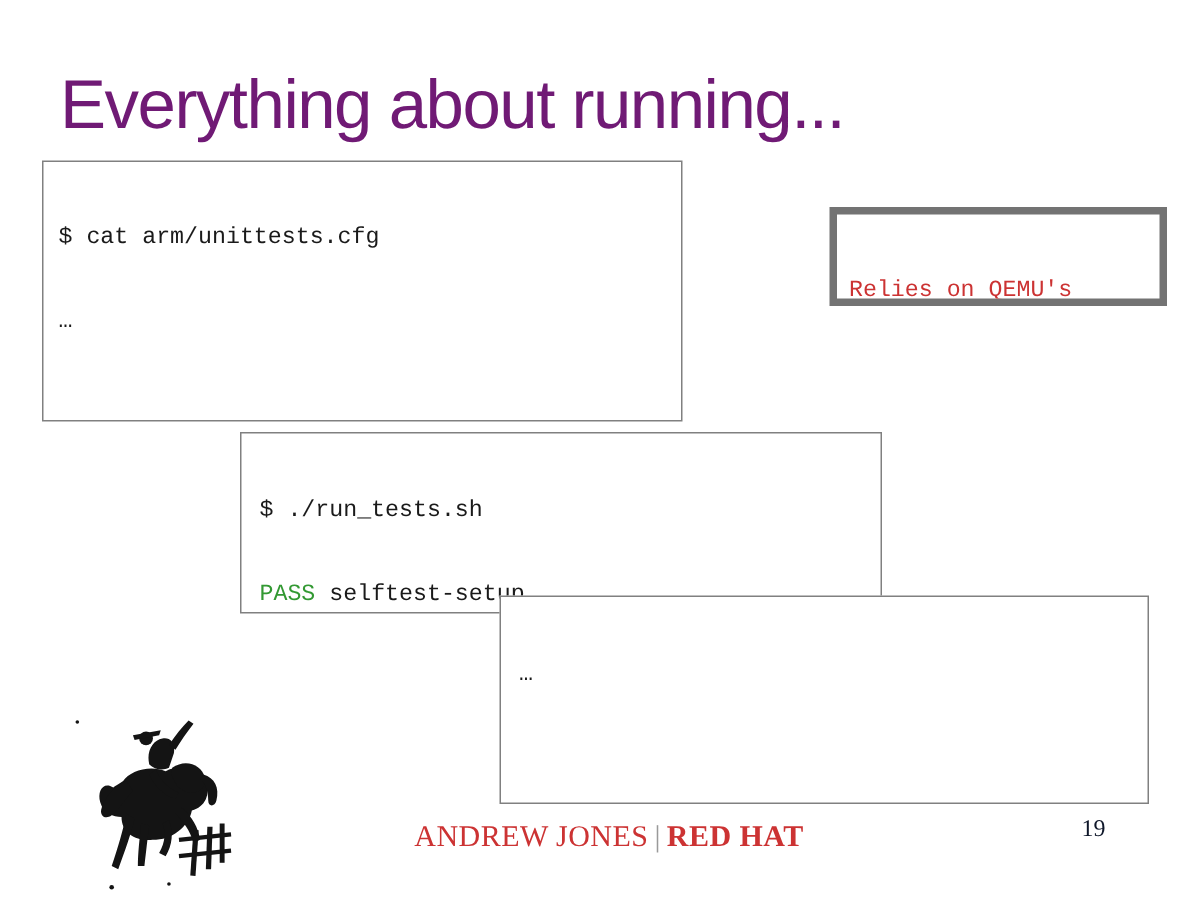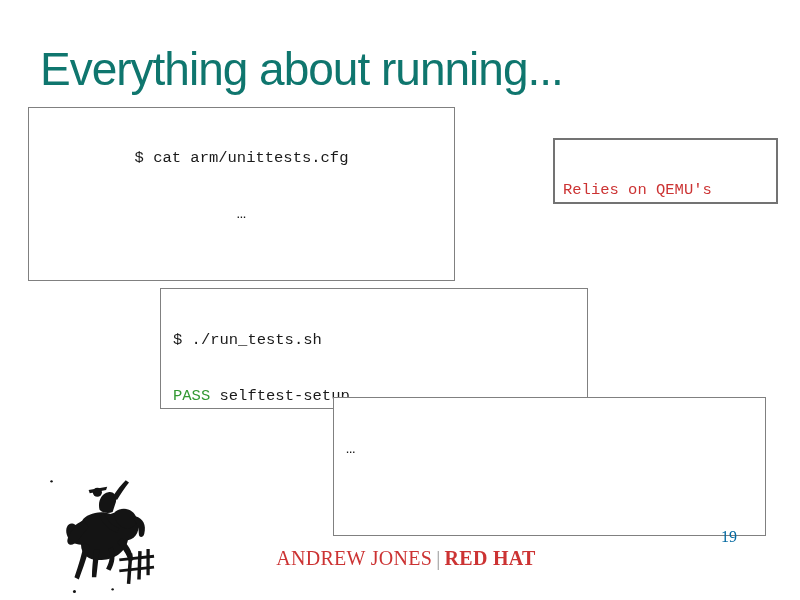--- a/index.html
+++ b/index.html
@@ -10,60 +10,60 @@
     overflow: hidden;
     font-family: "Liberation Sans", sans-serif;
   }
   .slide-title {
     position: absolute;
     left: 40px; top: 42px;
     margin: 0;
     font-size: 46px;
     font-weight: 400;
     letter-spacing: -1px;
-    color: #0f766e;
+    color: #701a75;
     font-family: "Liberation Sans", sans-serif;
     white-space: nowrap;
   }
   .codebox {
     position: absolute;
     box-sizing: border-box;
     background: #ffffff;
     border: 1px solid #808080;
     font-family: "Liberation Mono", "DejaVu Sans Mono", monospace;
     font-size: 15.5px;
     line-height: 18.5px;
     color: #1a1a1a;
     white-space: pre;
     overflow: hidden;
   }
   .code-line { min-height: 18.5px; }
-  #config-box { left: 28px;  top: 107px; width: 427px; height: 174px; padding: 4px 10px; text-align: center; }
+  #config-box { left: 28px;  top: 107px; width: 427px; height: 174px; padding: 4px 10px; }
   #run-box    { left: 160px; top: 288px; width: 428px; height: 121px; padding: 5px 12px; }
   #log-box    { left: 333px; top: 397px; width: 433px; height: 139px; padding: 5px 12px; }
   #note-box   { left: 553px; top: 138px; width: 225px; height: 66px;  padding: 3px 8px;
-                color: #cc3333; border: 2px solid #737373; line-height: 19px; }
+                color: #cc3333; border: 5px solid #737373; line-height: 19px; }
   .pass { color: #339933; }
   .footer {
     position: absolute;
     left: 12px; right: 0; top: 547px;
     text-align: center;
     font-family: "Liberation Serif", serif;
     font-size: 20px;
     color: #cc3333;
     letter-spacing: 0.3px;
   }
   .footer .sep { color: #9a9a9a; padding: 0 4px; }
   .footer .brand { font-weight: bold; }
   .page-number {
     position: absolute;
-    top: 528px; right: 63px;
+    top: 544px; right: 63px;
     font-family: "Liberation Serif", serif;
     font-size: 16px;
-    color: #0369a1;
+    color: #0f172a;
   }
   .illustration {
     position: absolute;
     left: 45px; top: 476px;
     width: 120px; height: 122px;
   }
   .illustration svg { width: 100%; height: 100%; }
 </style>
 </head>
 <body>

